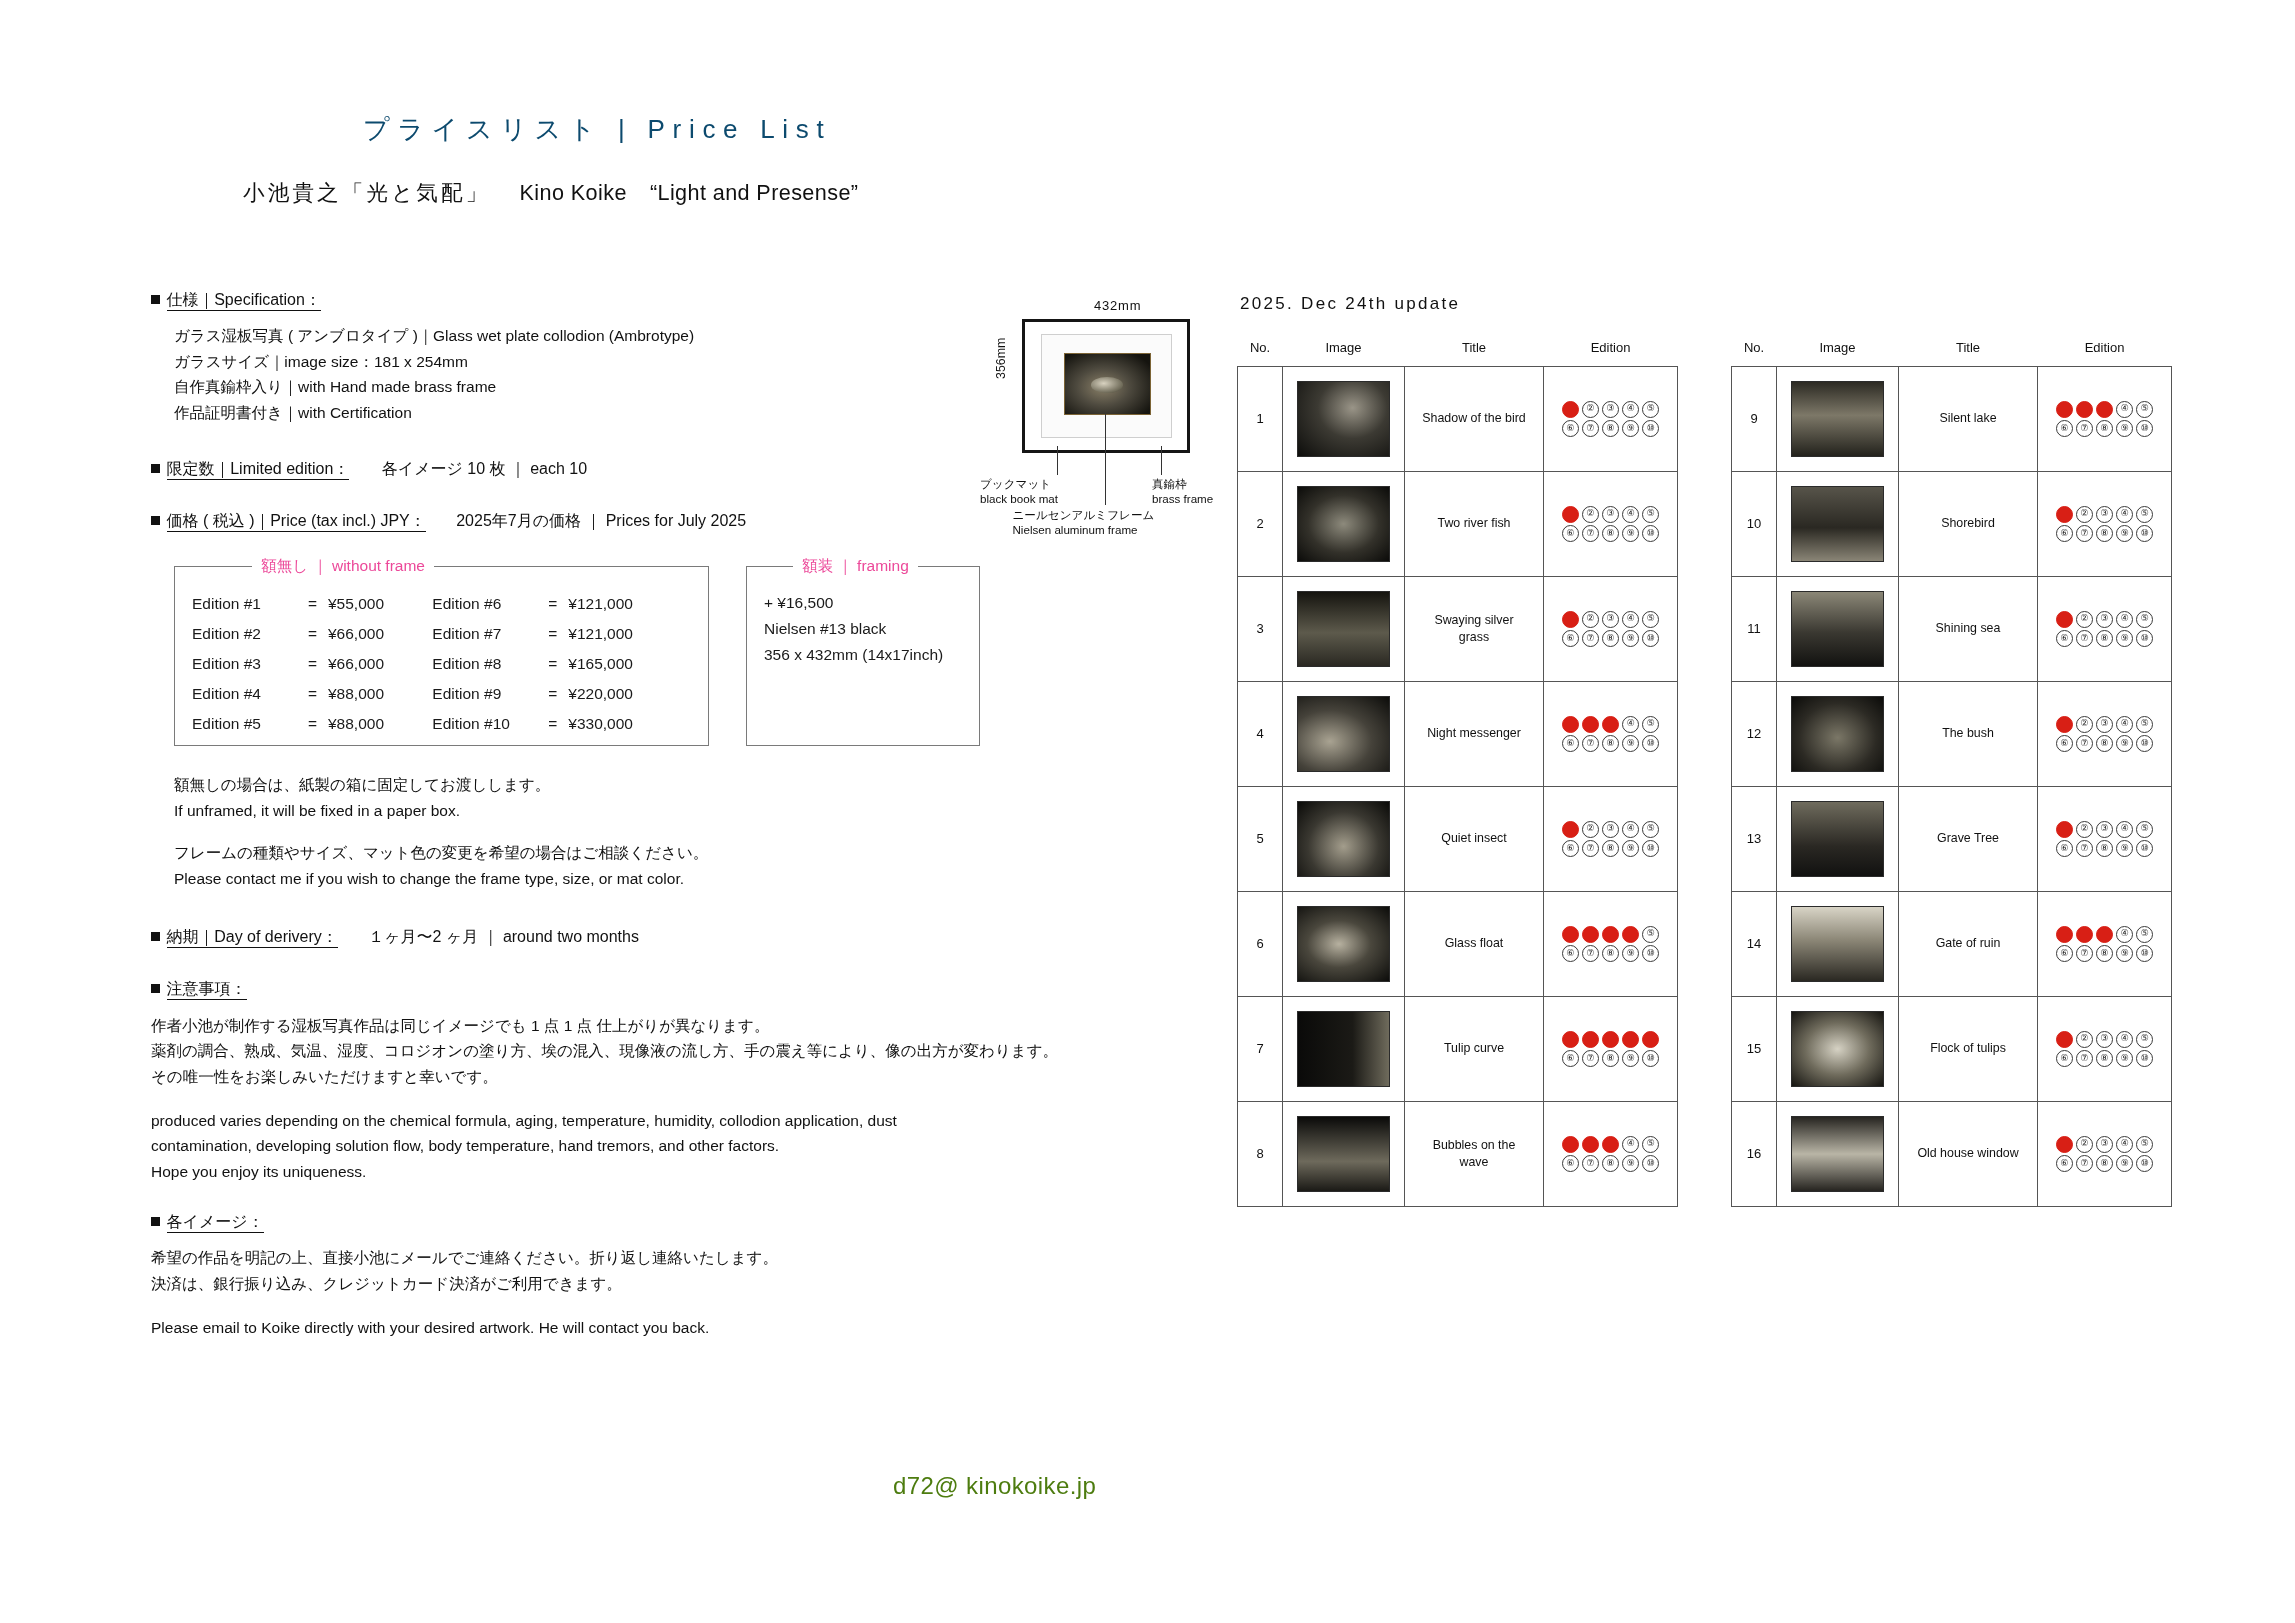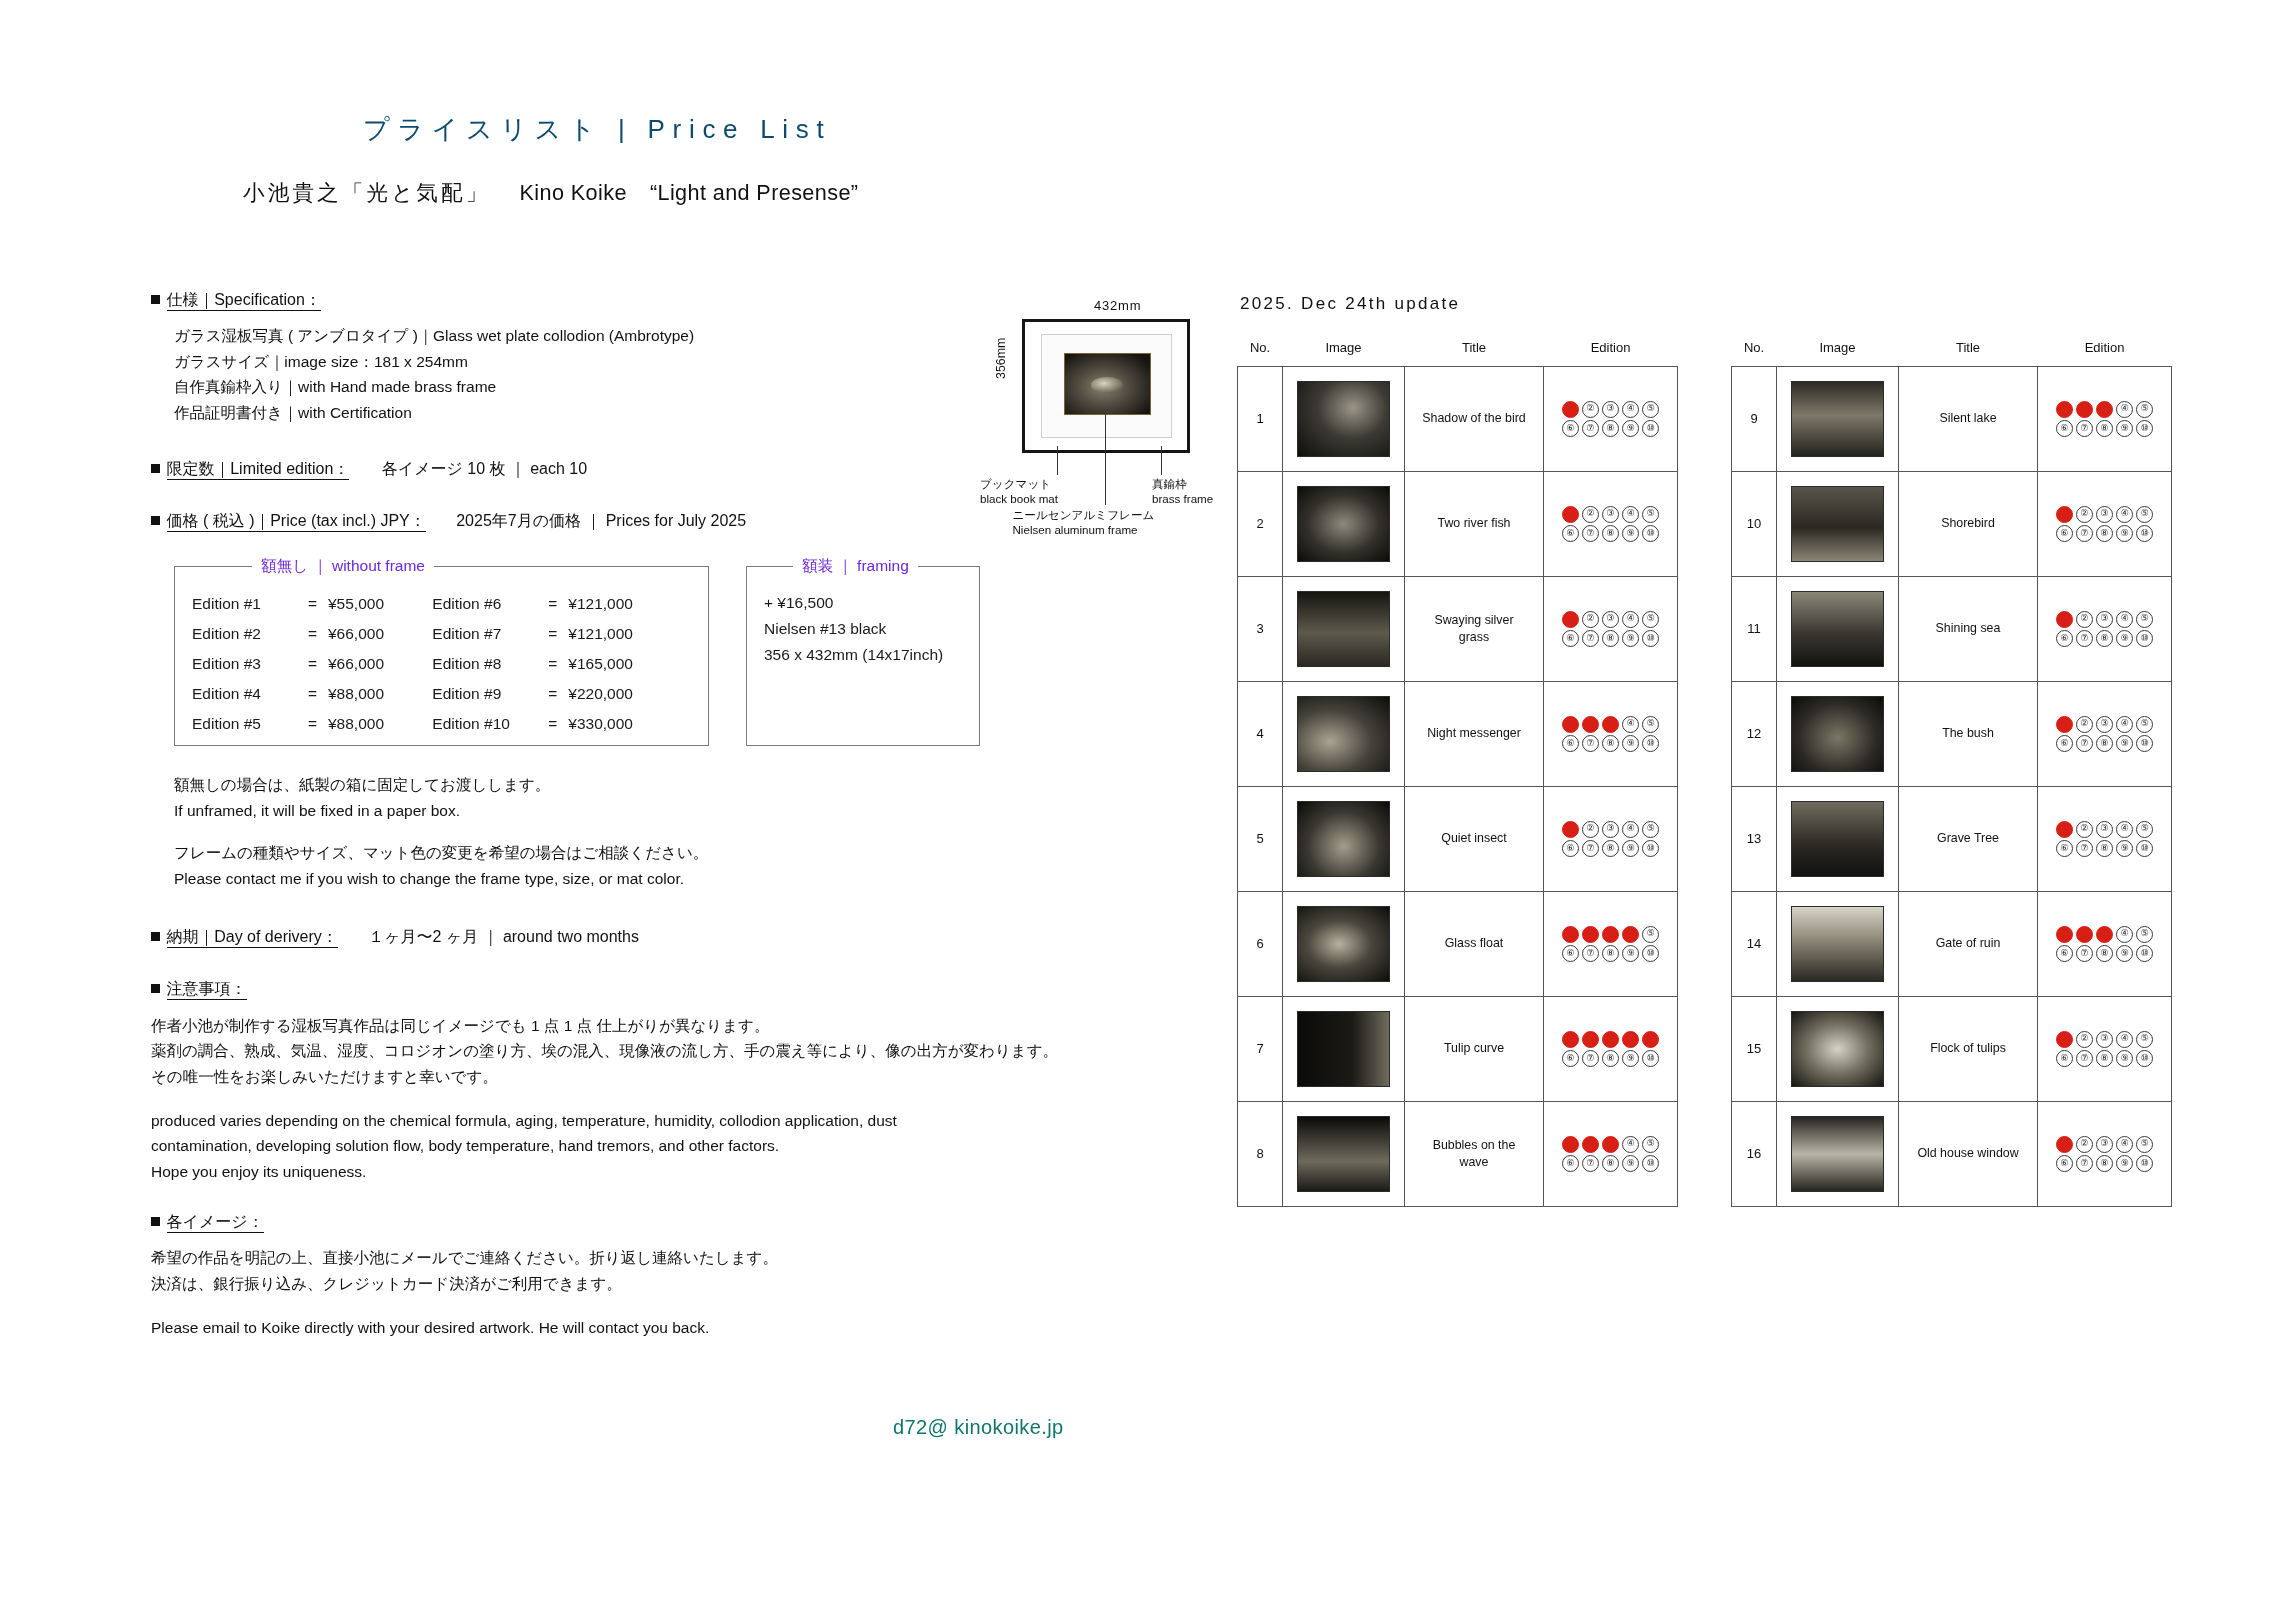--- a/index.html
+++ b/index.html
@@ -17,21 +17,21 @@
   .sec-head .u{border-bottom:0.8px solid #111;padding-bottom:1.5px;}
   .sq{display:inline-block;width:8.5px;height:8.5px;background:#111;margin-right:7px;vertical-align:1.5px;}
   .ind{margin-left:23px;}
   .ln{font-size:15.5px;line-height:25.5px;color:#111;white-space:nowrap;}
 
   .block{margin-bottom:26px;}
 
   
   .pricearea{position:relative;height:232px;margin-top:3.1px;}
   .fieldset{position:absolute;border:0.8px solid #7a7a7a;}
-  .legend{position:absolute;top:-11.6px;background:#fff;padding:0 9.3px;font-size:15.5px;white-space:nowrap;color:#6d28d9;}
+  .legend{position:absolute;top:-11.6px;background:#fff;padding:0 9.3px;font-size:15.5px;white-space:nowrap;color:#ec4899;}
   .fs1{left:23px;top:21.6px;width:533px;height:178px;}
   .fs2{left:595px;top:21.6px;width:232px;height:178px;}
   .pr-rows{position:absolute;left:17px;top:21.6px;}
   .pr-row{font-size:15.5px;line-height:30px;white-space:nowrap;}
   .pr-row .lab{display:inline-block;width:116px;}
   .pr-row .eq{display:inline-block;width:20px;}
   .pr-row .val{display:inline-block;width:100px;}
   .fs2 .in{position:absolute;left:17px;top:23px;font-size:15.5px;line-height:26px;white-space:nowrap;}
 
   
@@ -46,21 +46,21 @@
            background:radial-gradient(ellipse at 40% 40%, #d8d2c0, #6e6a58 70%, #2a281f 100%);}
   .lbl{position:absolute;font-size:11.6px;line-height:14.7px;color:#111;white-space:nowrap;}
   .lbl.l1{left:-17px;top:179px;}
   .lbl.l2{left:155px;top:179px;}
   .lbl.l3{left:15.5px;top:210px;}
   .leader{position:absolute;background:#333;}
 
   
   .note{font-size:15.5px;line-height:25.5px;color:#111;}
 
-  .mail{position:absolute;left:893px;top:1416px;font-size:20px;color:#0f766e;letter-spacing:0.4px;}
+  .mail{position:absolute;left:893px;top:1472px;font-size:24px;color:#4d7c0f;letter-spacing:0.4px;}
 
   
   .update{position:absolute;left:1240px;top:294px;font-size:17px;letter-spacing:2.3px;color:#111;}
 
   .tblwrap{position:absolute;top:340px;}
   .tblwrap.t1{left:1237px;}
   .tblwrap.t2{left:1731px;}
   table.list{border-collapse:collapse;table-layout:fixed;}
   table.list th{font-size:13px;font-weight:normal;color:#111;padding:0 0 10.8px 0;text-align:center;}
   table.list td{border:0.8px solid #555;text-align:center;vertical-align:middle;font-size:12.4px;color:#111;}

